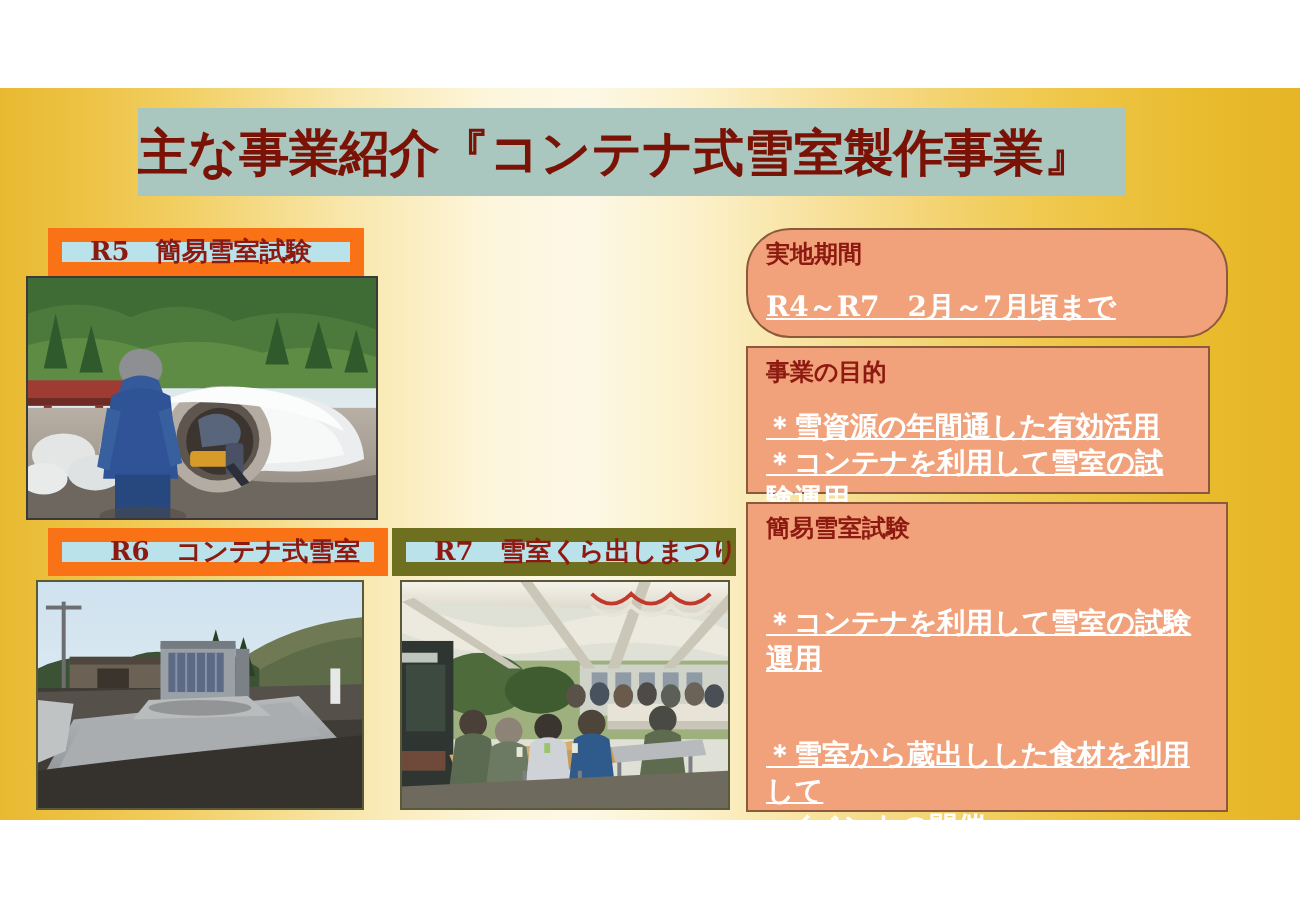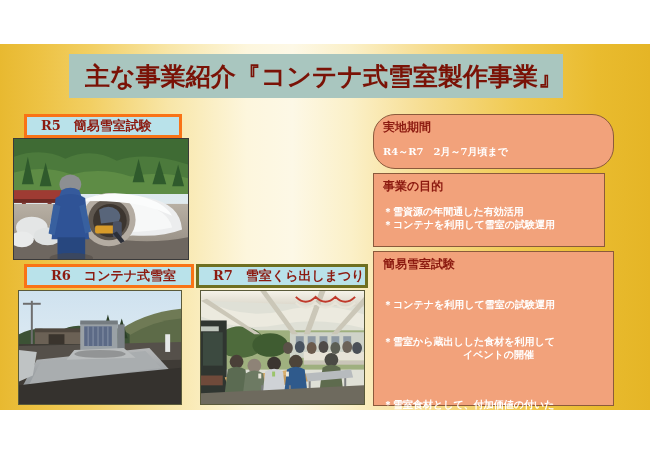--- a/index.html
+++ b/index.html
@@ -46,38 +46,38 @@
   
   #title-box {
     position: absolute;
     left: 69px;
     top: 54px;
     width: 494px;
     height: 44px;
     background: #a9c6bf;
     display: flex;
     align-items: center;
-    justify-content: flex-end;
+    justify-content: flex-start;
     box-sizing: border-box;
   }
   #title-text {
     font-family: "DejaVu Serif", "Liberation Serif", serif;
     font-weight: bold;
     font-size: 25px;
     line-height: 1;
     color: #7a1206;
     letter-spacing: 0px;
     white-space: nowrap;
   }
 
   
   .caption-chip {
     position: absolute;
     background: #b9e2ea;
-    border: 3px solid #f97316;
+    border: 7px solid #f97316;
     box-sizing: border-box;
     display: flex;
     align-items: center;
     padding-left: 14px;
   }
   .caption-chip .caption-text {
     font-family: "DejaVu Serif", "Liberation Serif", serif;
     font-weight: bold;
     font-size: 13px;
     color: #8c1a10;
@@ -116,31 +116,32 @@
     font-family: "DejaVu Serif", "Liberation Serif", serif;
     font-weight: bold;
     font-size: 12px;
     color: #8c1a10;
     margin: 0 0 2px 0;
     line-height: 1.25;
   }
   .panel-line {
     font-family: "DejaVu Serif", "Liberation Serif", serif;
     font-weight: bold;
-    font-size: 10px;
+    font-size: 14px;
     color: #ffffff;
     line-height: 1.3;
     margin: 0;
     white-space: pre-line;
+    text-decoration: underline;
   }
   #panel-period .panel-line { margin-top: 10px; }
   #panel-purpose .panel-line { margin-top: 11px; }
   .content-line { margin-top: 11px !important; }
   .content-line.first { margin-top: 13px !important; }
-  .content-line .indent2 { display: block; padding-left: 10px; text-align: center; }
+  .content-line .indent2 { display: block; padding-left: 10px; }
 </style>
 </head>
 <body>
 
 <div id="slide-root">
 
   <div id="slide-body"></div>
 
   <div id="title-box">
     <span id="title-text">主な事業紹介『コンテナ式雪室製作事業』</span>

